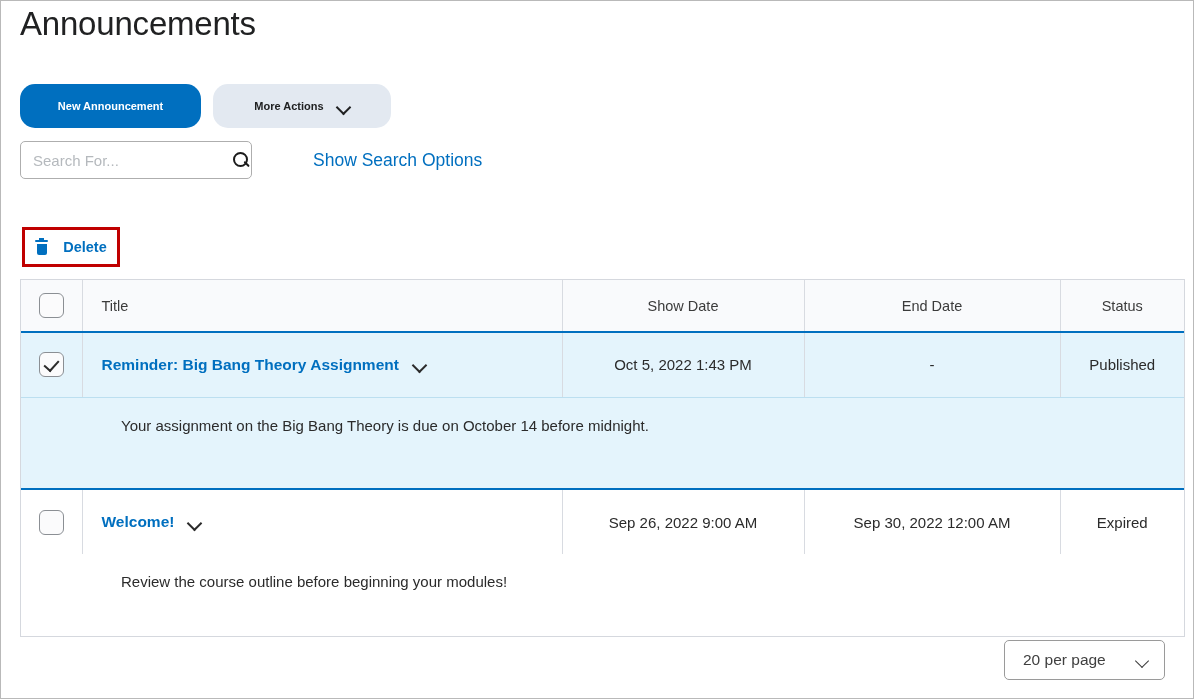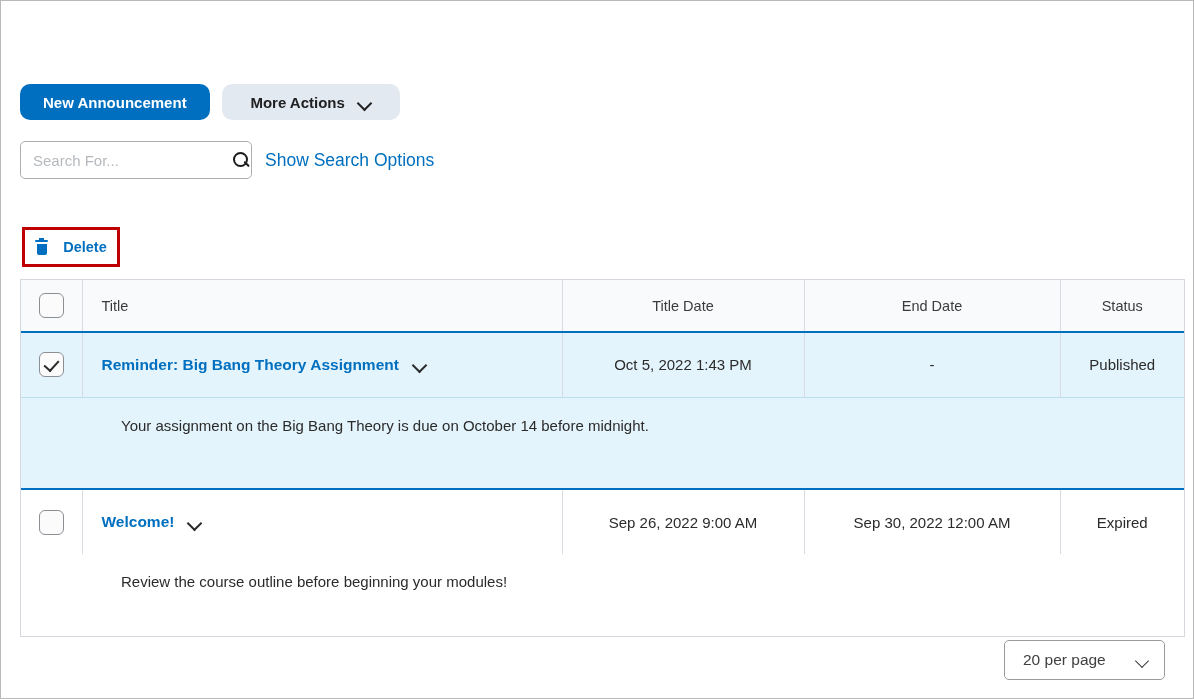--- a/index.html
+++ b/index.html
@@ -37,23 +37,23 @@
   
   .btn-row {
     position: absolute;
     left: 19px;
     top: 83px;
     display: flex;
     align-items: center;
     gap: 12px;
   }
   .btn {
-    height: 36px;
-    border-radius: 10px;
-    font-size: 15px;
+    height: 44px;
+    border-radius: 15px;
+    font-size: 11px;
     font-weight: bold;
     display: inline-flex;
     align-items: center;
     justify-content: center;
     cursor: pointer;
     border: 1px solid transparent;
     user-select: none;
   }
   .btn-primary {
     background: #006fbf;
@@ -140,20 +140,21 @@
     left: 11px; top: 12px;
     width: 7px; height: 2.4px;
     background: #1c1c1c;
     transform: rotate(45deg);
     border-radius: 1px;
   }
   .link-blue {
     color: #006fbf;
     font-size: 17.5px;
     cursor: pointer;
+    margin-left: 48px;
   }
 
   
   .delete-wrap {
     position: absolute;
     left: 21px;
     top: 226px;
     width: 98px;
     height: 40px;
     border: 3px solid #c00000;
@@ -364,20 +365,21 @@
     border-right: 1.8px solid currentColor;
     border-bottom: 1.8px solid currentColor;
     transform: rotate(45deg);
   }
 </style>
 </head>
 <body>
 
 <div class="page">
 
+  <div class="page-title">Announcements</div>
 
   <div class="btn-row">
     <div class="btn btn-primary">
       <span>New Announcement</span>
     </div>
     <div class="btn btn-secondary">
       <span>More Actions</span>
       <span class="chev"></span>
     </div>
   </div>
@@ -406,21 +408,21 @@
           <col class="c-start">
           <col class="c-end">
           <col class="c-status">
       </colgroup>
       <thead>
         <tr>
           <th>
             <span class="cb"></span>
           </th>
           <th class="th-title">Title</th>
-          <th>Title Date</th>
+          <th>Show Date</th>
           <th>End Date</th>
           <th>Status</th>
         </tr>
       </thead>
       <tbody>
 
         <tr class="row-selected">
           <td>
             <span class="cb checked"></span>
           </td>

